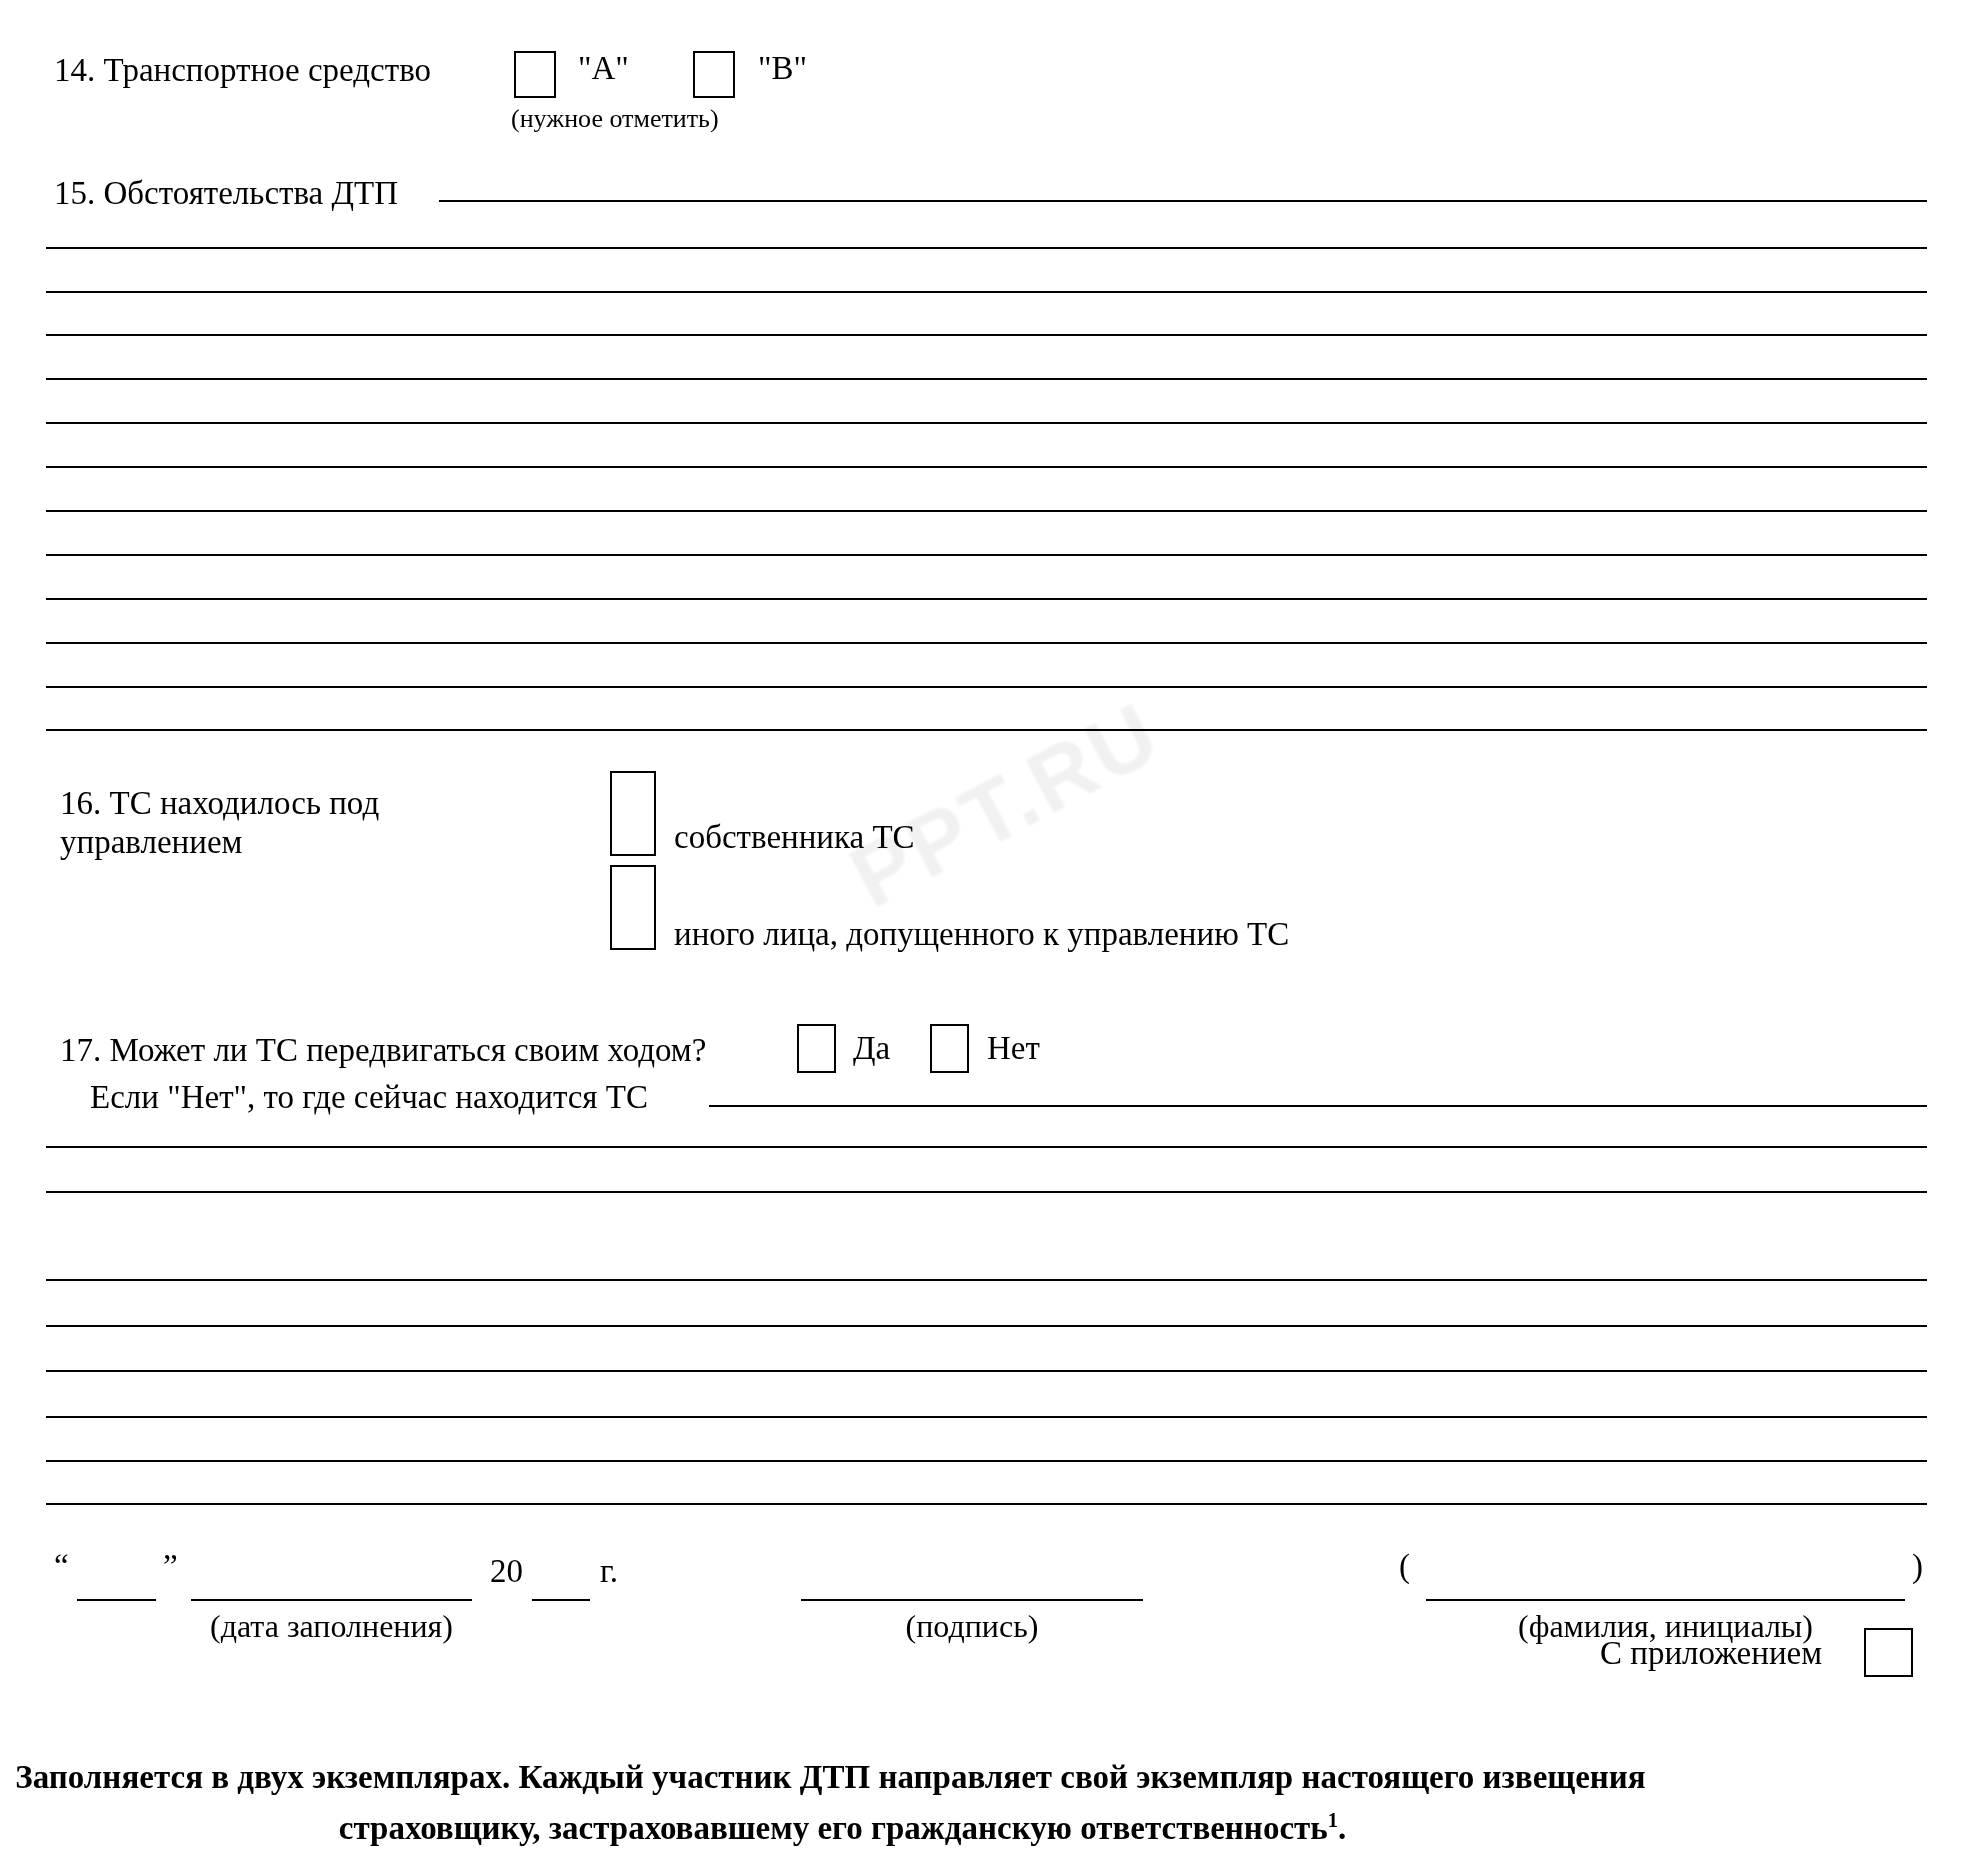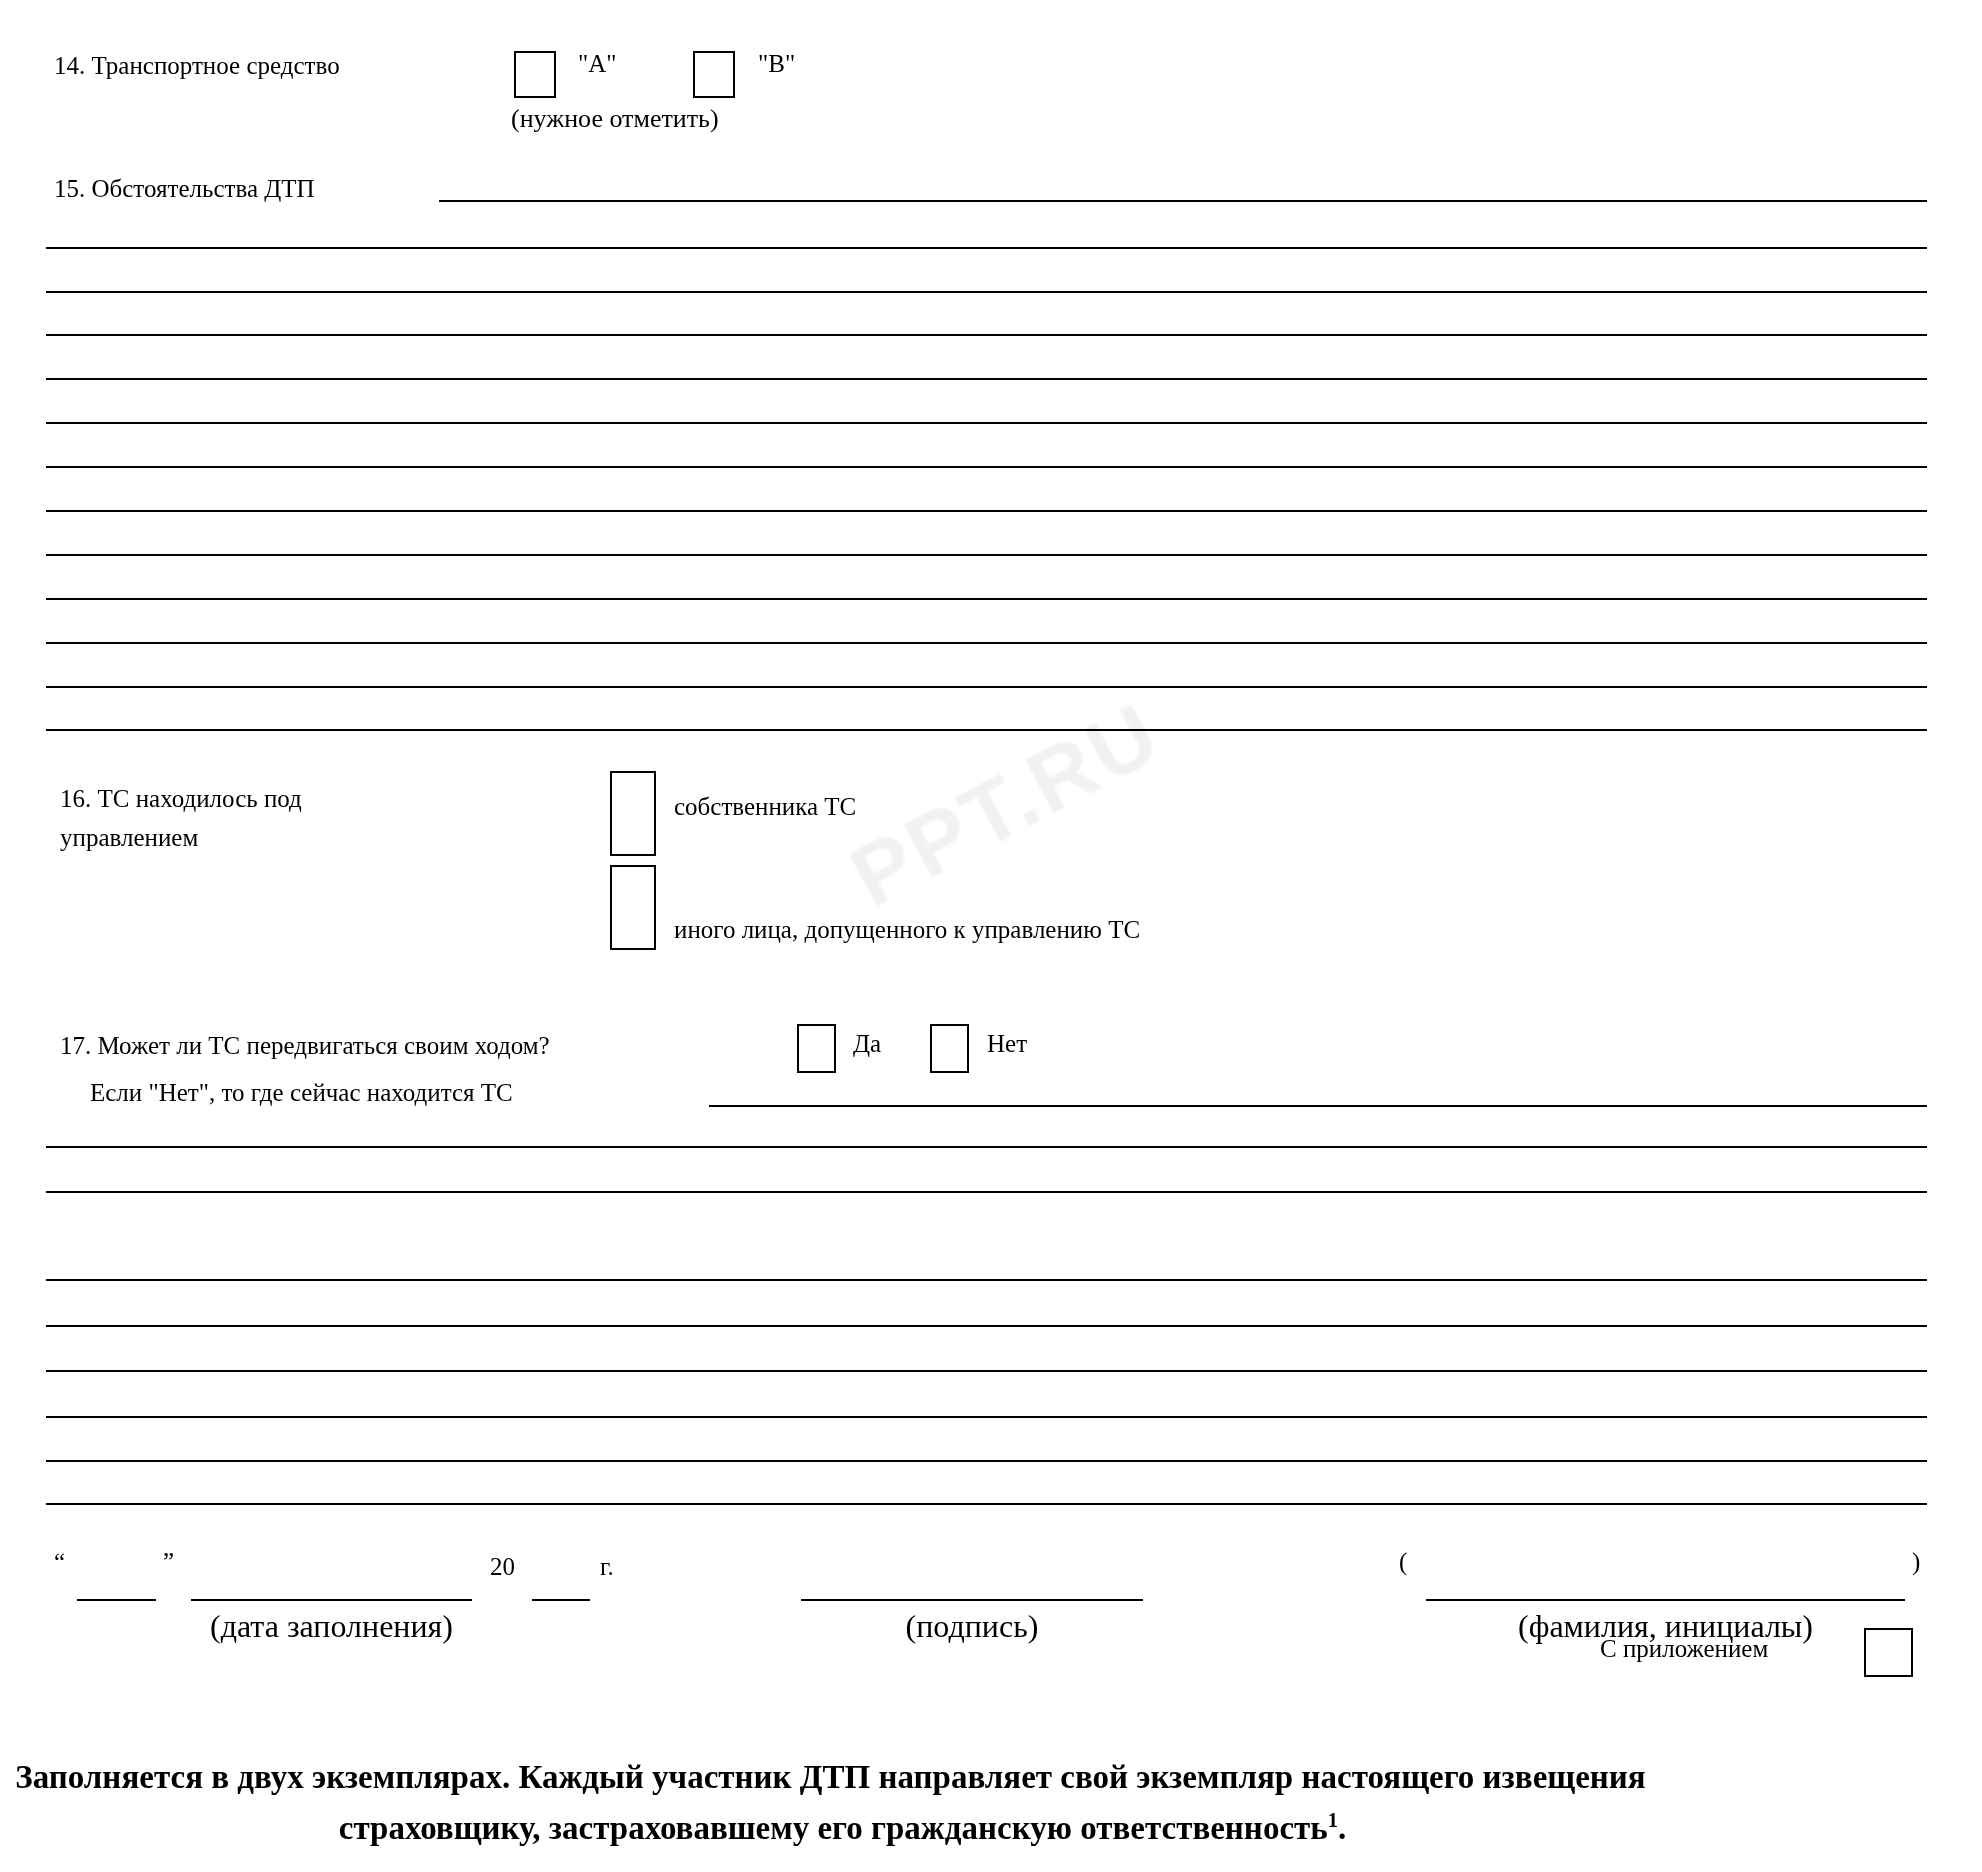--- a/index.html
+++ b/index.html
@@ -49,21 +49,21 @@
     background: #fff;
     box-sizing: border-box;
   }
 
   .txt {
     position: absolute;
     white-space: nowrap;
     line-height: 1.18;
   }
 
-  .t38 { font-size: 25px; }
+  .t38 { font-size: 33px; }
   .t30 { font-size: 26px; }
 
   .caption {
     position: absolute;
     font-size: 32px;
     text-align: center;
     white-space: nowrap;
   }
 
   sup.fn {
@@ -112,21 +112,21 @@
   <div class="rule" style="left:46px; top:554px; width:1881px;"></div>
   <div class="rule" style="left:46px; top:598px; width:1881px;"></div>
   <div class="rule" style="left:46px; top:642px; width:1881px;"></div>
   <div class="rule" style="left:46px; top:686px; width:1881px;"></div>
   <div class="rule" style="left:46px; top:729px; width:1881px;"></div>
 
   <div class="txt t38" style="left:60px; top:784px;text-align:right;">16. ТС находилось под</div>
   <div class="txt t38" style="left:60px; top:823px;">управлением</div>
 
   <div class="box" style="left:610px; top:771px; width:46px; height:85px;"></div>
-  <div class="txt t38" style="left:674px; top:792px;">собственника ТС</div>
+  <div class="txt t38" style="left:674px; top:818px;">собственника ТС</div>
 
   <div class="box" style="left:610px; top:865px; width:46px; height:85px;"></div>
   <div class="txt t38" style="left:674px; top:915px;">иного лица, допущенного к управлению ТС</div>
 
   <div class="txt t38" style="left:60px; top:1031px;">17. Может ли ТС передвигаться своим ходом?</div>
 
   <div class="box" style="left:797px; top:1024px; width:39px; height:49px;"></div>
   <div class="txt t38" style="left:853px; top:1029px;">Да</div>
 
   <div class="box" style="left:930px; top:1024px; width:39px; height:49px;"></div>

